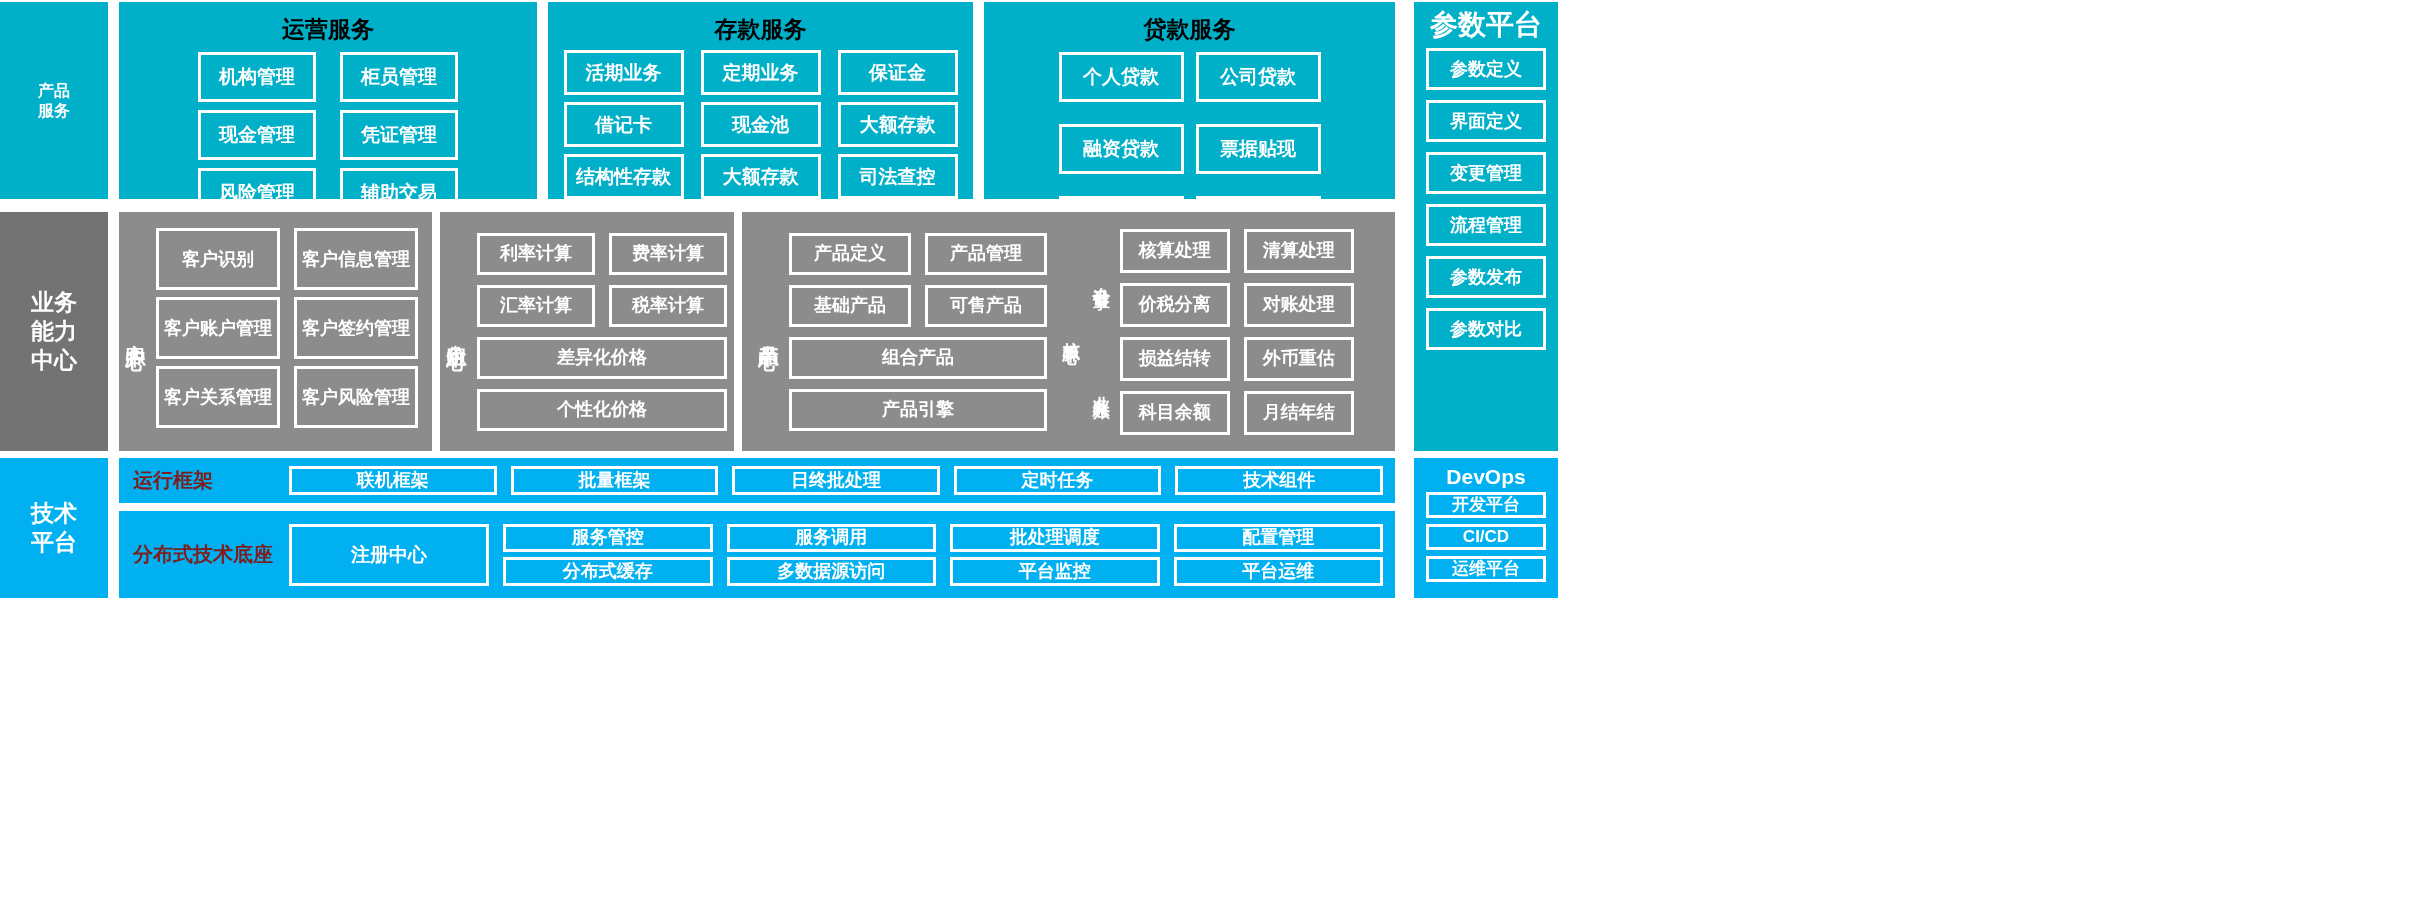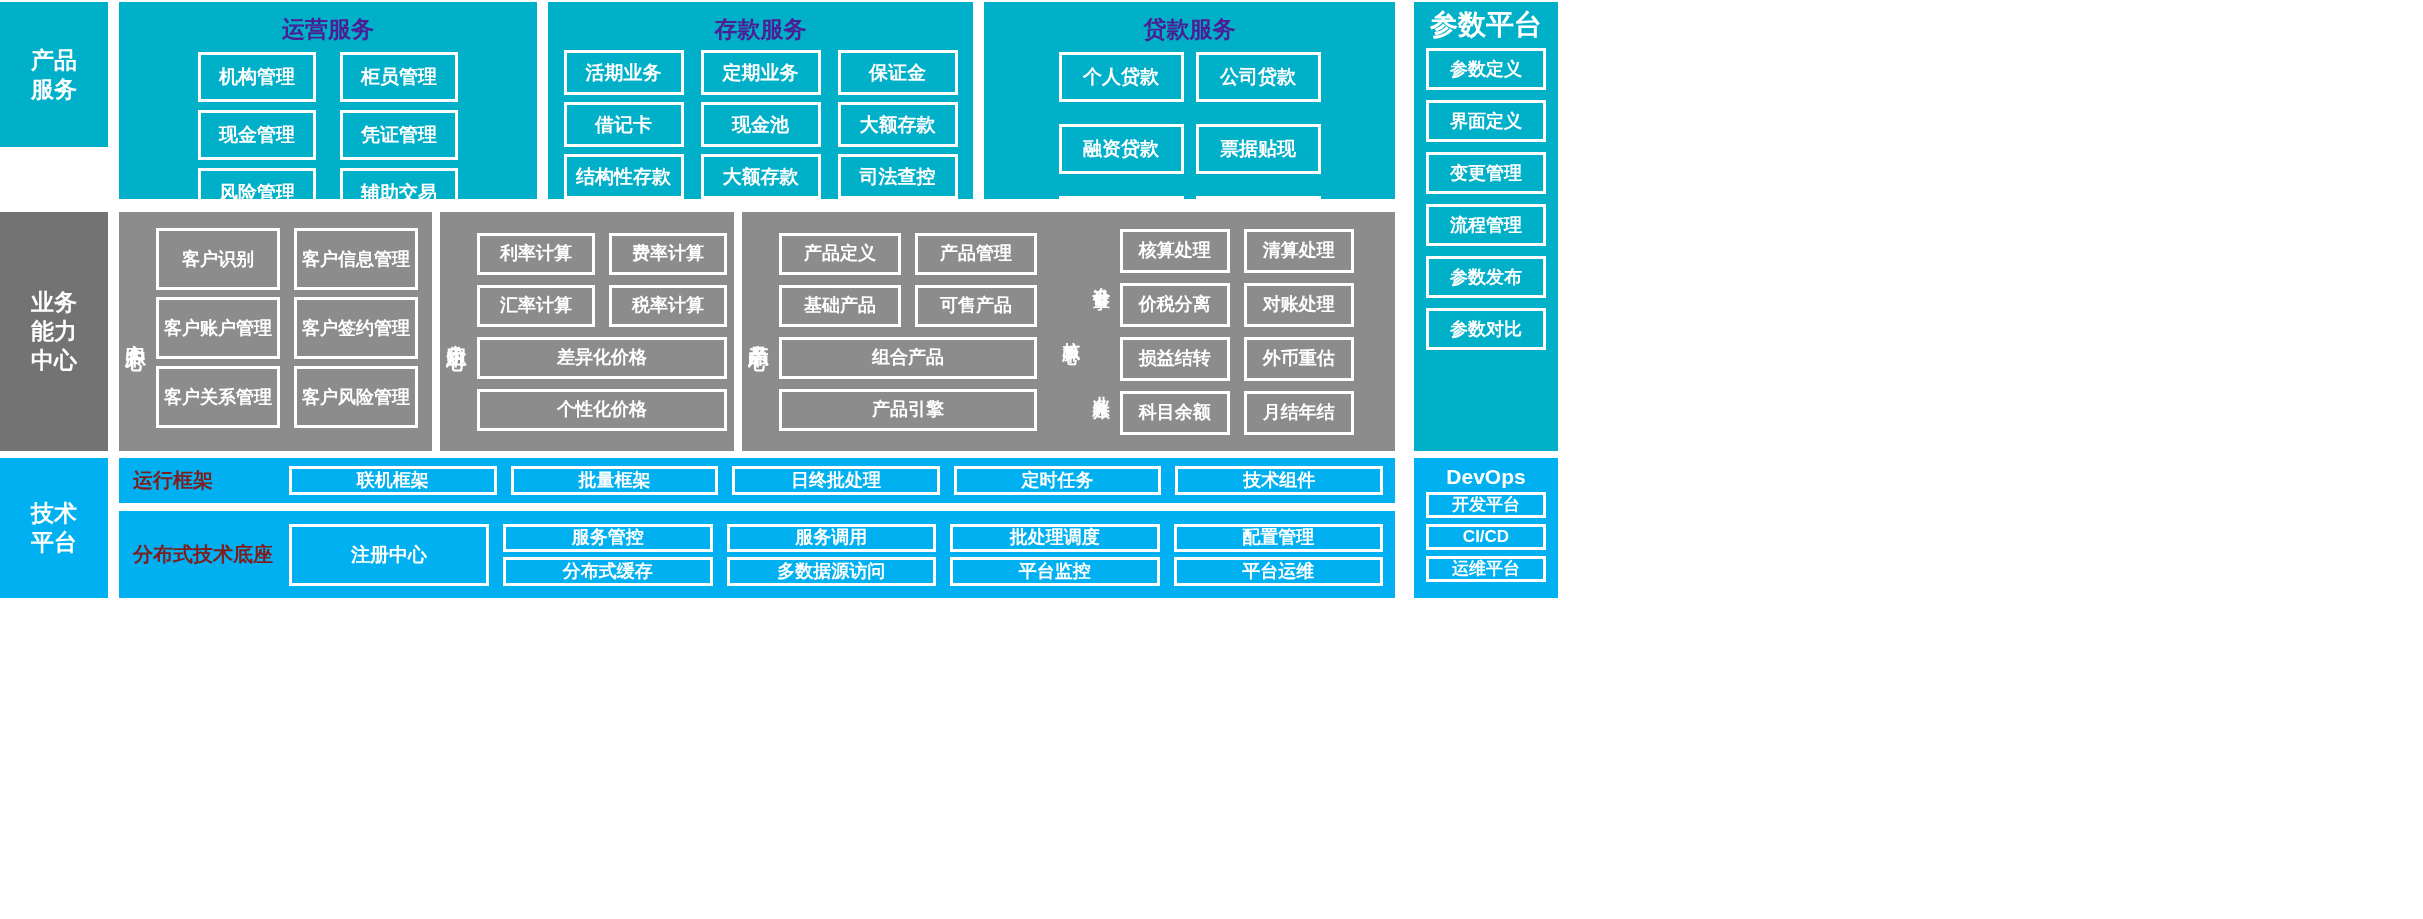--- a/index.html
+++ b/index.html
@@ -27,29 +27,29 @@
   .vert-label {
     color:#fff; font-weight:700; writing-mode: vertical-rl;
     text-orientation: upright; letter-spacing:2px;
     display:flex; align-items:center; justify-content:center;
     line-height:1.05;
   }
 
   
   .row1 { position:absolute; left:0; top:0; height:200px; width:2423px; }
   .r1-side {
-    position:absolute; left:0; top:2px; width:108px; height:145px;
-    background:#00AFC8; font-size:23px;
+    position:absolute; left:0; top:2px; width:108px; height:197px;
+    background:#00AFC8; font-size:16px;
   }
   .r1-group {
     position:absolute; top:2px; height:197px; background:#00AFC8;
     padding-top:10px;
   }
   .r1-group .grp-title {
-    color:#4c1d95; font-size:23px; font-weight:700; text-align:center;
+    color:#000000; font-size:23px; font-weight:700; text-align:center;
     height:34px; line-height:34px;
   }
   .r1-cells { display:flex; flex-wrap:wrap; justify-content:center;
     gap:8px 24px; padding:6px 12px 0 12px; }
   .r1-cells .leaf { font-size:19px; }
 
   #grp-operation { left:119px; width:418px; }
   #grp-operation .leaf { width:118px; height:50px; }
   #grp-deposit   { left:548px; width:425px; }
   #grp-deposit .leaf { width:120px; height:45px; }
@@ -80,21 +80,21 @@
   .r2-cells .leaf { font-size:18px; }
   .r2-row { display:flex; gap:14px; margin-bottom:10px; }
   .r2-row:last-child { margin-bottom:0; }
 
   #grp-customer { left:119px; width:313px; }
   #grp-customer .leaf { width:124px; height:62px; }
   #grp-customer .r2-row { margin-bottom:7px; }
   #grp-pricing  { left:440px; width:294px; }
   #grp-pricing .half { width:118px; height:42px; }
   #grp-pricing .full { width:250px; height:42px; }
-  #grp-product  { left:742px; width:360px; }
+  #grp-product  { left:742px; width:360px;padding-left:10px; }
   #grp-product .half { width:122px; height:42px; }
   #grp-product .full { width:258px; height:42px; }
   #grp-account  { left:1056px; width:339px; }
   #grp-account .leaf { width:110px; height:44px; }
   #grp-account .vert-label { font-size:17px; }
   .acct-subs { display:flex; flex-direction:column; justify-content:space-between;
      height:100%; padding:10px 0; }
   .acct-sub { font-size:17px; }
 
   

